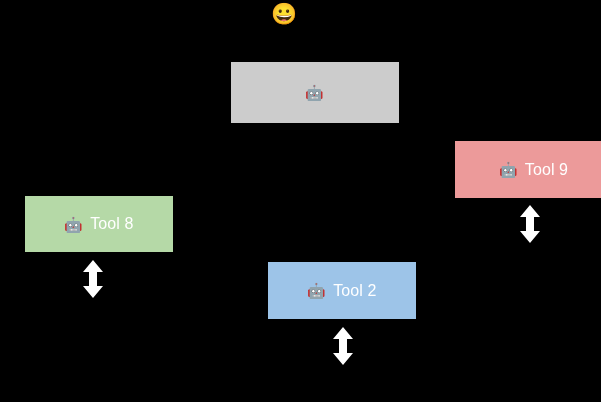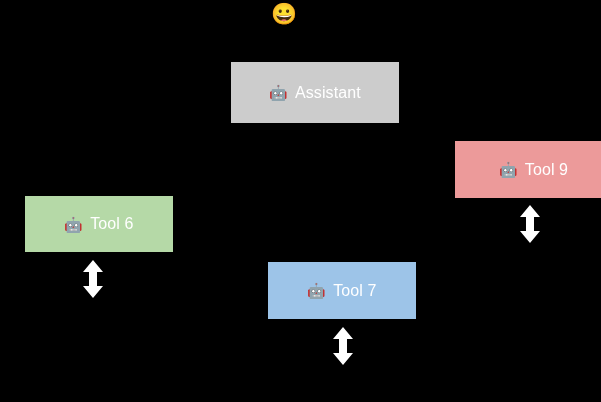--- a/index.html
+++ b/index.html
@@ -89,31 +89,30 @@
 </style>
 </head>
 <body>
 
 <div id="canvas" style="background: rgb(0, 0, 0);">
 
   <div id="top-emoji">😀</div>
 
   <div class="node" id="node-assistant" style="background: rgb(204, 204, 204); color: rgb(255, 255, 255);">
     <span class="emoji">🤖</span>
-    <span class="label">Assistant</span>
   </div>
 
   <div class="node" id="node-tool1" style="background: rgb(181, 217, 167); color: rgb(255, 255, 255);">
     <span class="emoji">🤖</span>
-    <span class="label">Tool 6</span>
+    <span class="label">Tool 8</span>
   </div>
 
   <div class="node" id="node-tool2" style="background: rgb(157, 196, 232); color: rgb(255, 255, 255);">
     <span class="emoji">🤖</span>
-    <span class="label">Tool 7</span>
+    <span class="label">Tool 2</span>
   </div>
 
   <div class="node" id="node-tool3" style="background: rgb(236, 154, 154); color: rgb(255, 255, 255);">
     <span class="emoji">🤖</span>
     <span class="label">Tool 9</span>
   </div>
 
   <div class="darrow" id="arrow-tool1">
     <svg viewBox="0 0 26 40" xmlns="http://www.w3.org/2000/svg">
       <polygon points="13,1 23,13 17,13 17,27 23,27 13,39 3,27 9,27 9,13 3,13" fill="#ffffff"></polygon>

